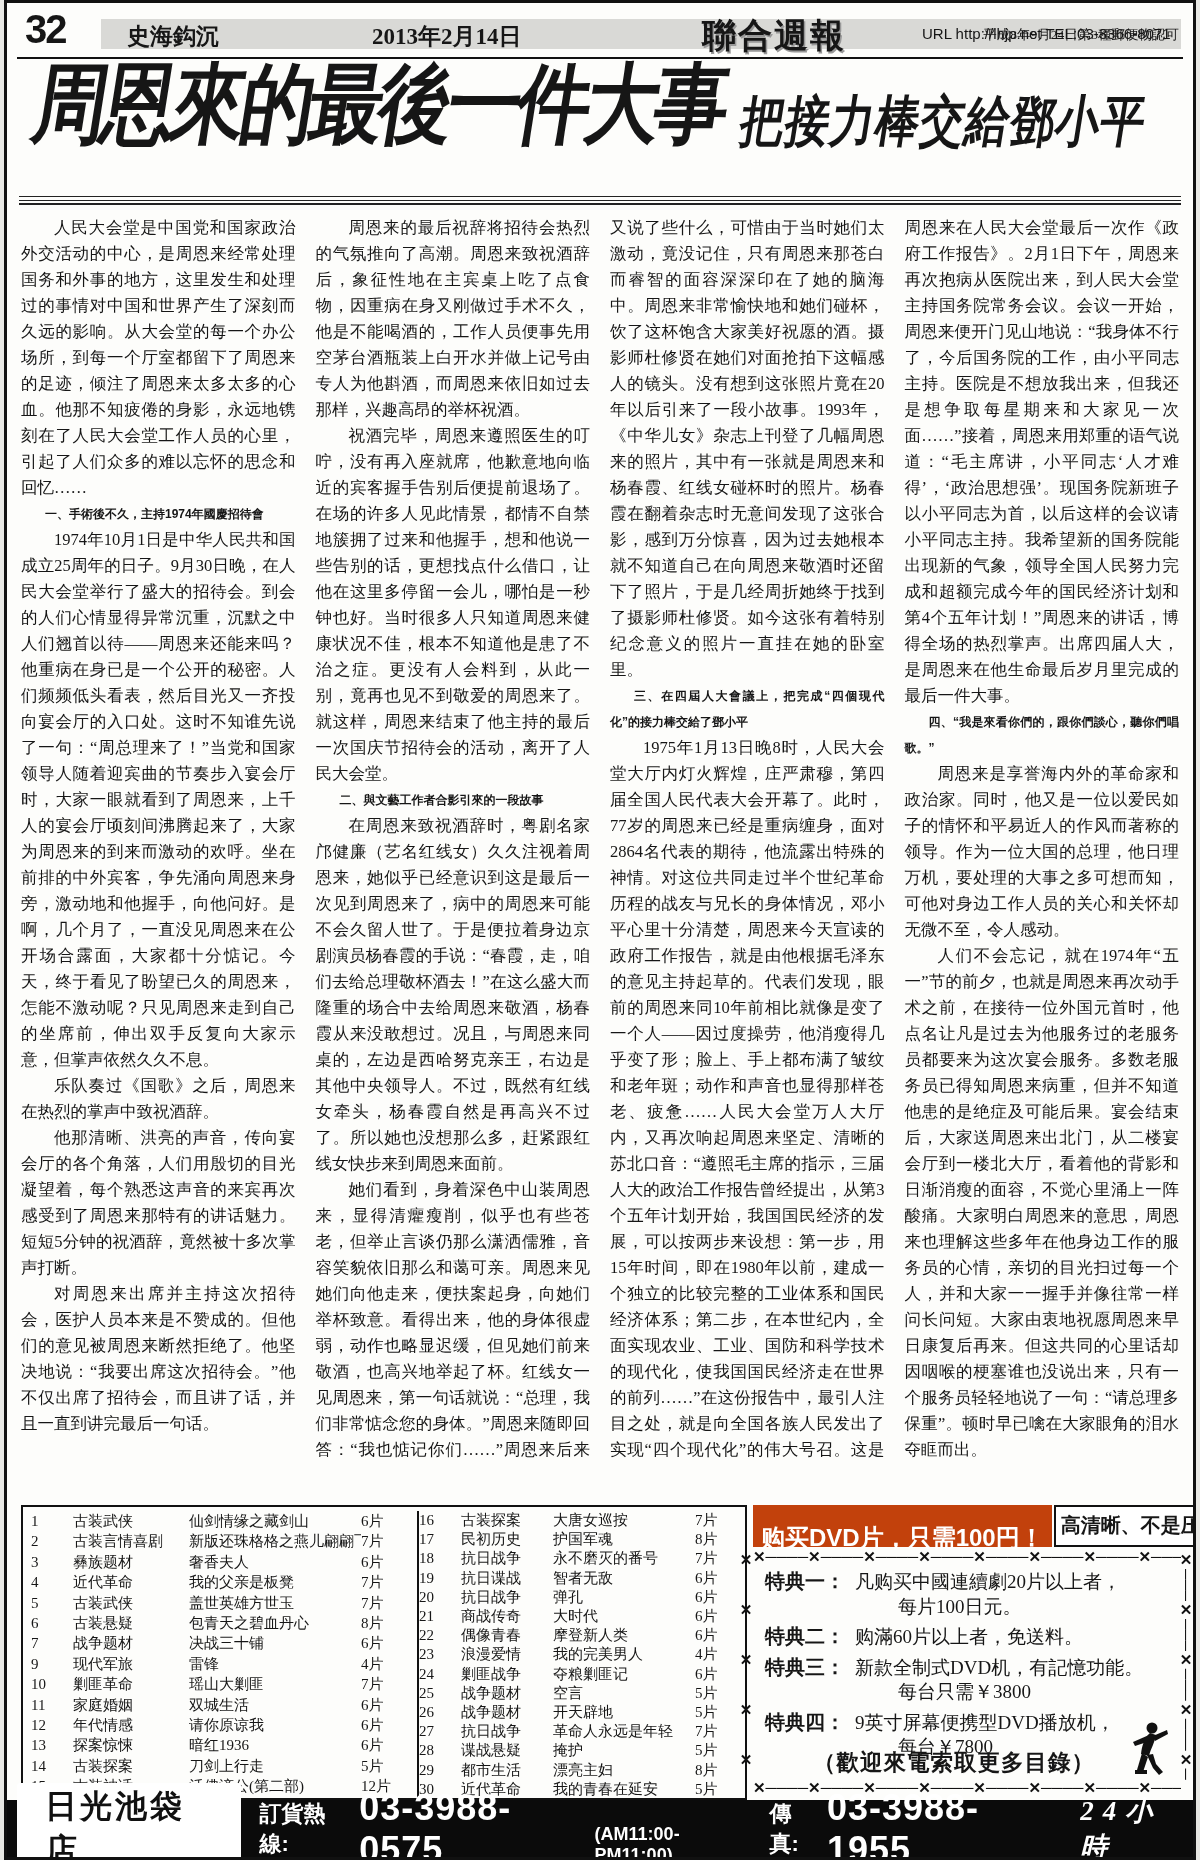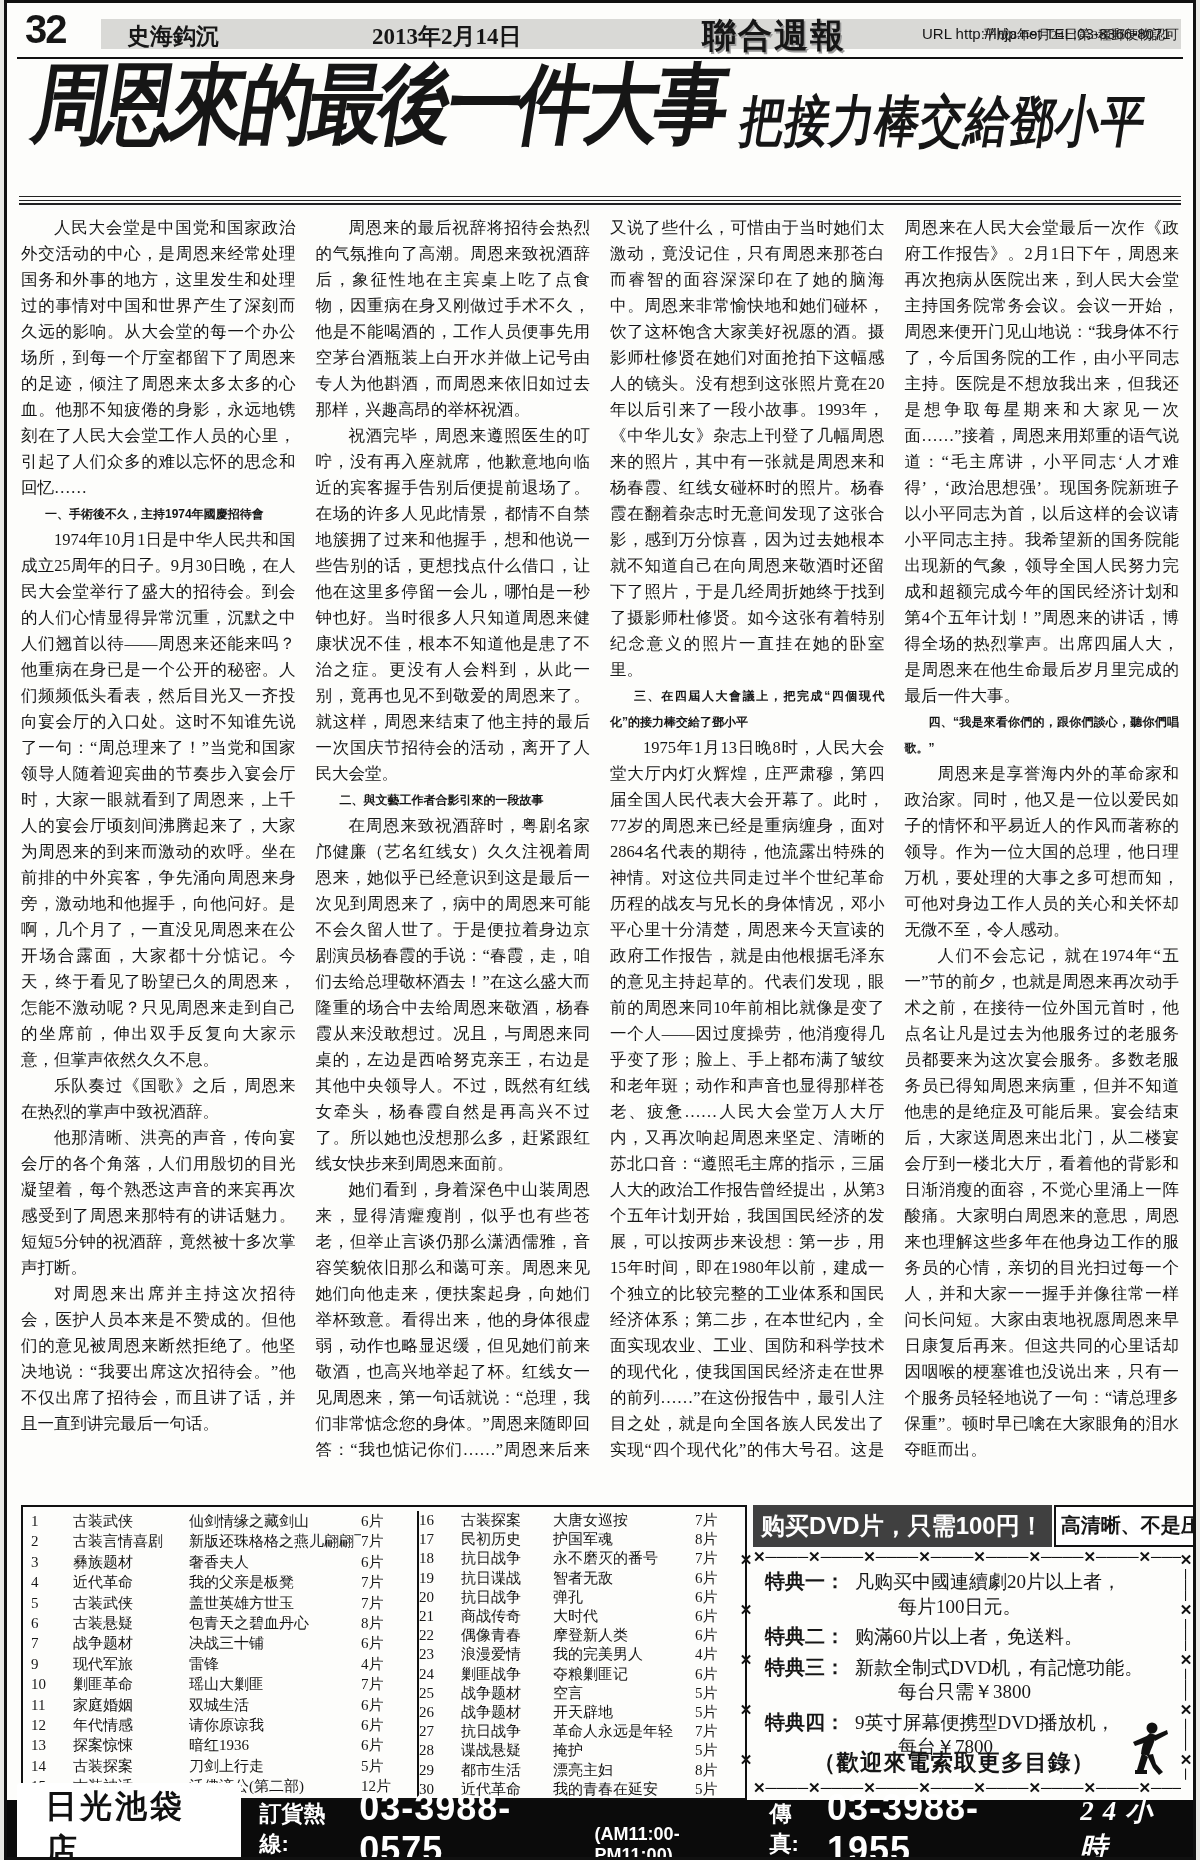--- a/index.html
+++ b/index.html
@@ -45,22 +45,22 @@
   .dvd-left .dvd-row{line-height:20.4px;}
   .dvd-right .dvd-row{line-height:19.2px;}
   .dvd-row .c0{width:42px;flex:none;}
   .dvd-row .c1{width:116px;flex:none;}
   .dvd-right .dvd-row .c1{width:92px;}
   .dvd-row .c2{flex:1;overflow:hidden;}
   .dvd-row .c3{flex:none;width:46px;text-align:left;}
   
   .ad{position:absolute;left:746px;top:1502px;width:442px;height:295px;box-sizing:border-box;}
   .ad-banner-row{position:absolute;left:0;top:0;right:0;height:42px;display:flex;}
-  .ad-banner{background:#404040;color:#fff;font-family:"Liberation Sans","DejaVu Sans",sans-serif;
-             font-weight:900;font-size:24px;line-height:42px;padding:0 8px;white-space:nowrap;}
+  .ad-banner{background:#c2410c;color:#fff;font-family:"Liberation Sans","DejaVu Sans",sans-serif;
+             font-weight:900;font-size:24px;line-height:42px;padding:12px 8px;white-space:nowrap;}
   .ad-note{border:2.5px solid #111;background:#fff;font-family:"Liberation Sans","DejaVu Sans",sans-serif;
            font-weight:900;font-size:20px;line-height:36px;padding:0 5px;margin-left:2px;white-space:nowrap;flex:1;}
   .wire{color:#111;font-weight:700;overflow:hidden;white-space:nowrap;letter-spacing:0;}
   .wire-h{position:absolute;left:0;right:14px;height:16px;font-size:15px;line-height:16px;}
   .wire-top{top:44px;}
   .wire-bot{bottom:4px;}
   .wire-v{position:absolute;top:46px;bottom:20px;width:16px;font-size:15px;
           writing-mode:vertical-rl;text-orientation:mixed;}
   .wire-left{left:-14px;}
   .wire-right{right:0px;}

